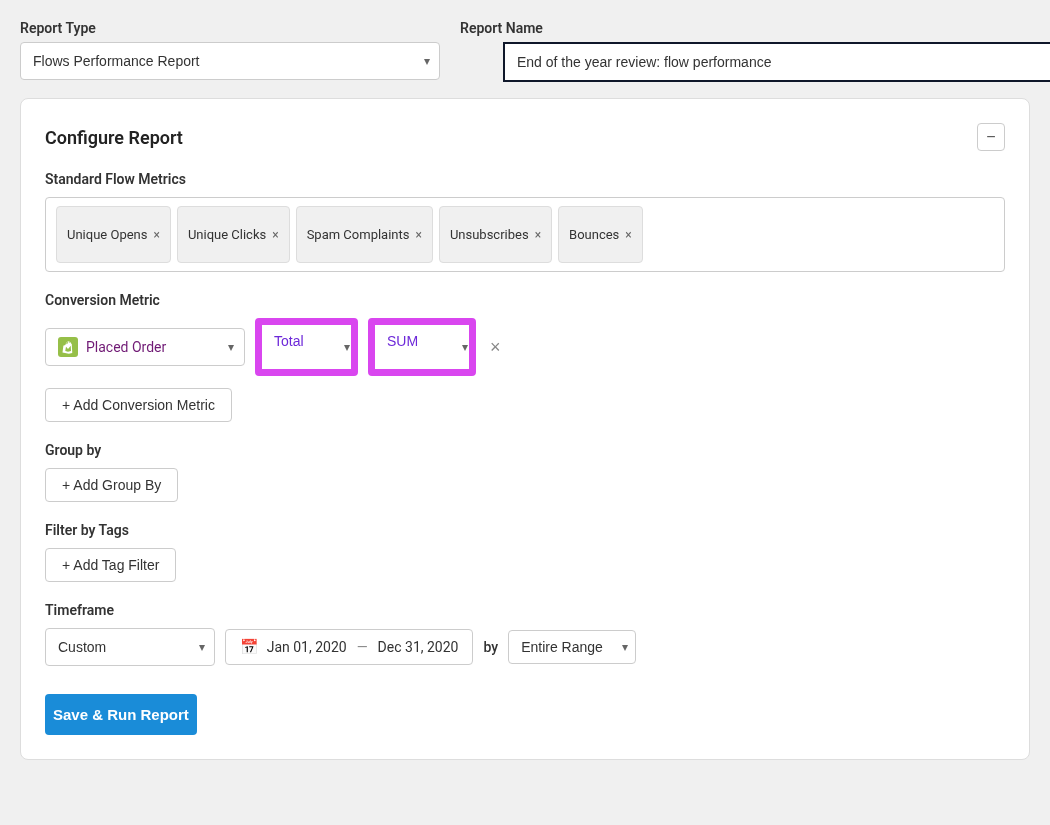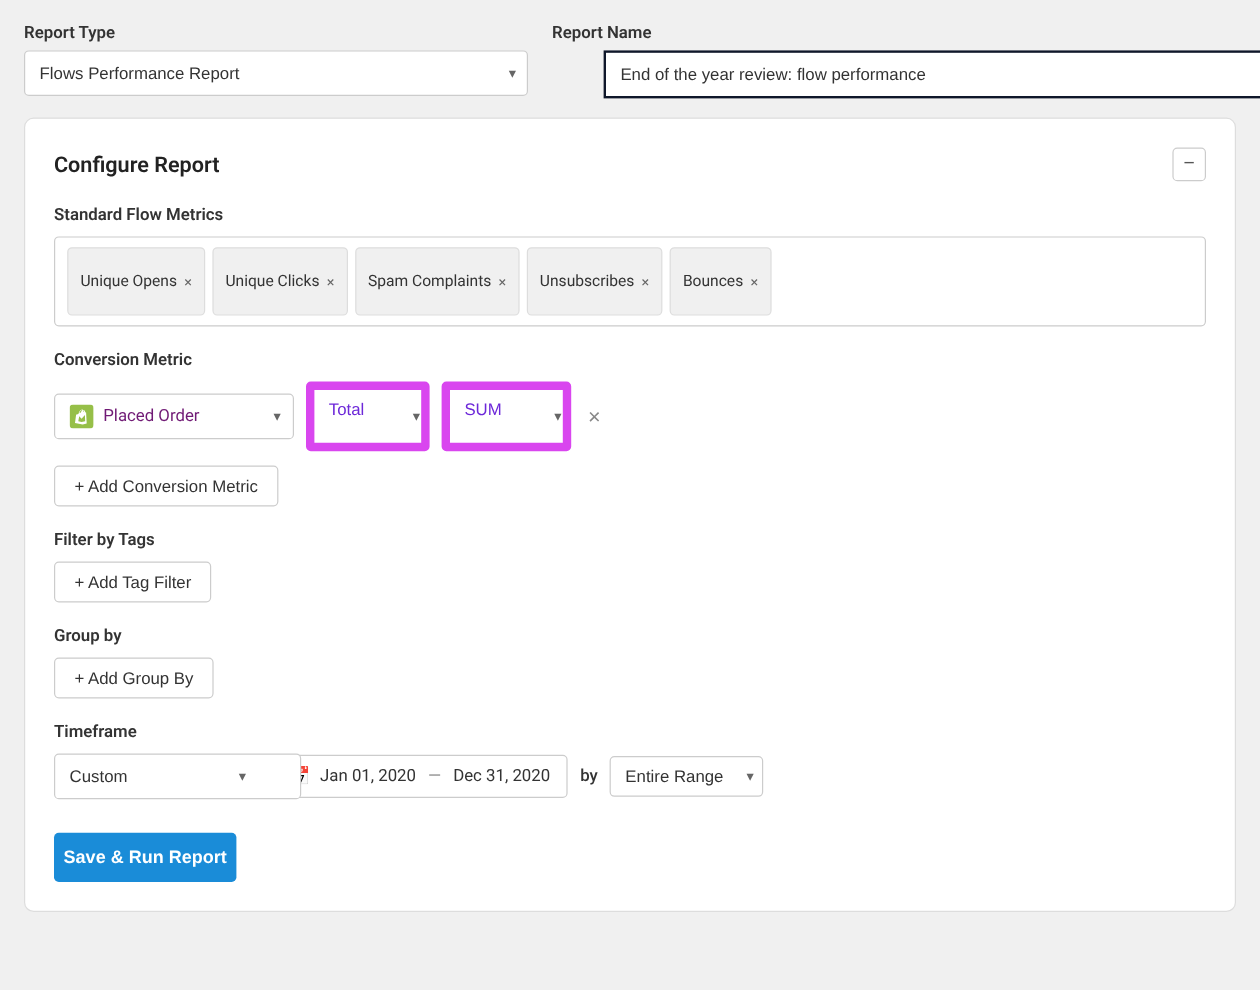--- a/index.html
+++ b/index.html
@@ -338,37 +338,37 @@
           <span style="position:absolute;right:8px;top:50%;transform:translateY(-50%);color:#666;font-size:12px;pointer-events:none;">▾</span>
         </div>
 
         <button class="remove-btn">×</button>
       </div>
       <button class="add-btn">+ Add Conversion Metric</button>
     </div>
 
     
     <div class="section-block">
+      <div class="section-label">Group by</div>
+      <button class="add-btn">+ Add Group By</button>
+    </div>
+
+    
+    <div class="section-block">
       <div class="section-label">Filter by Tags</div>
       <button class="add-btn">+ Add Tag Filter</button>
-    </div>
-
-    
-    <div class="section-block">
-      <div class="section-label">Group by</div>
-      <button class="add-btn">+ Add Group By</button>
     </div>
 
     
     <div class="section-block">
       <div class="section-label">Timeframe</div>
       <div class="timeframe-row">
 
         <div class="timeframe-select-wrapper">
-          <select class="styled-select" style="width:206px;">
+          <select class="styled-select" style="width:170px;">
             <option>Custom</option>
             <option>Last 7 Days</option>
             <option>Last 30 Days</option>
             <option>Last 90 Days</option>
             <option>This Month</option>
             <option>Last Month</option>
           </select>
           <span class="select-chevron">▾</span>
         </div>
 

